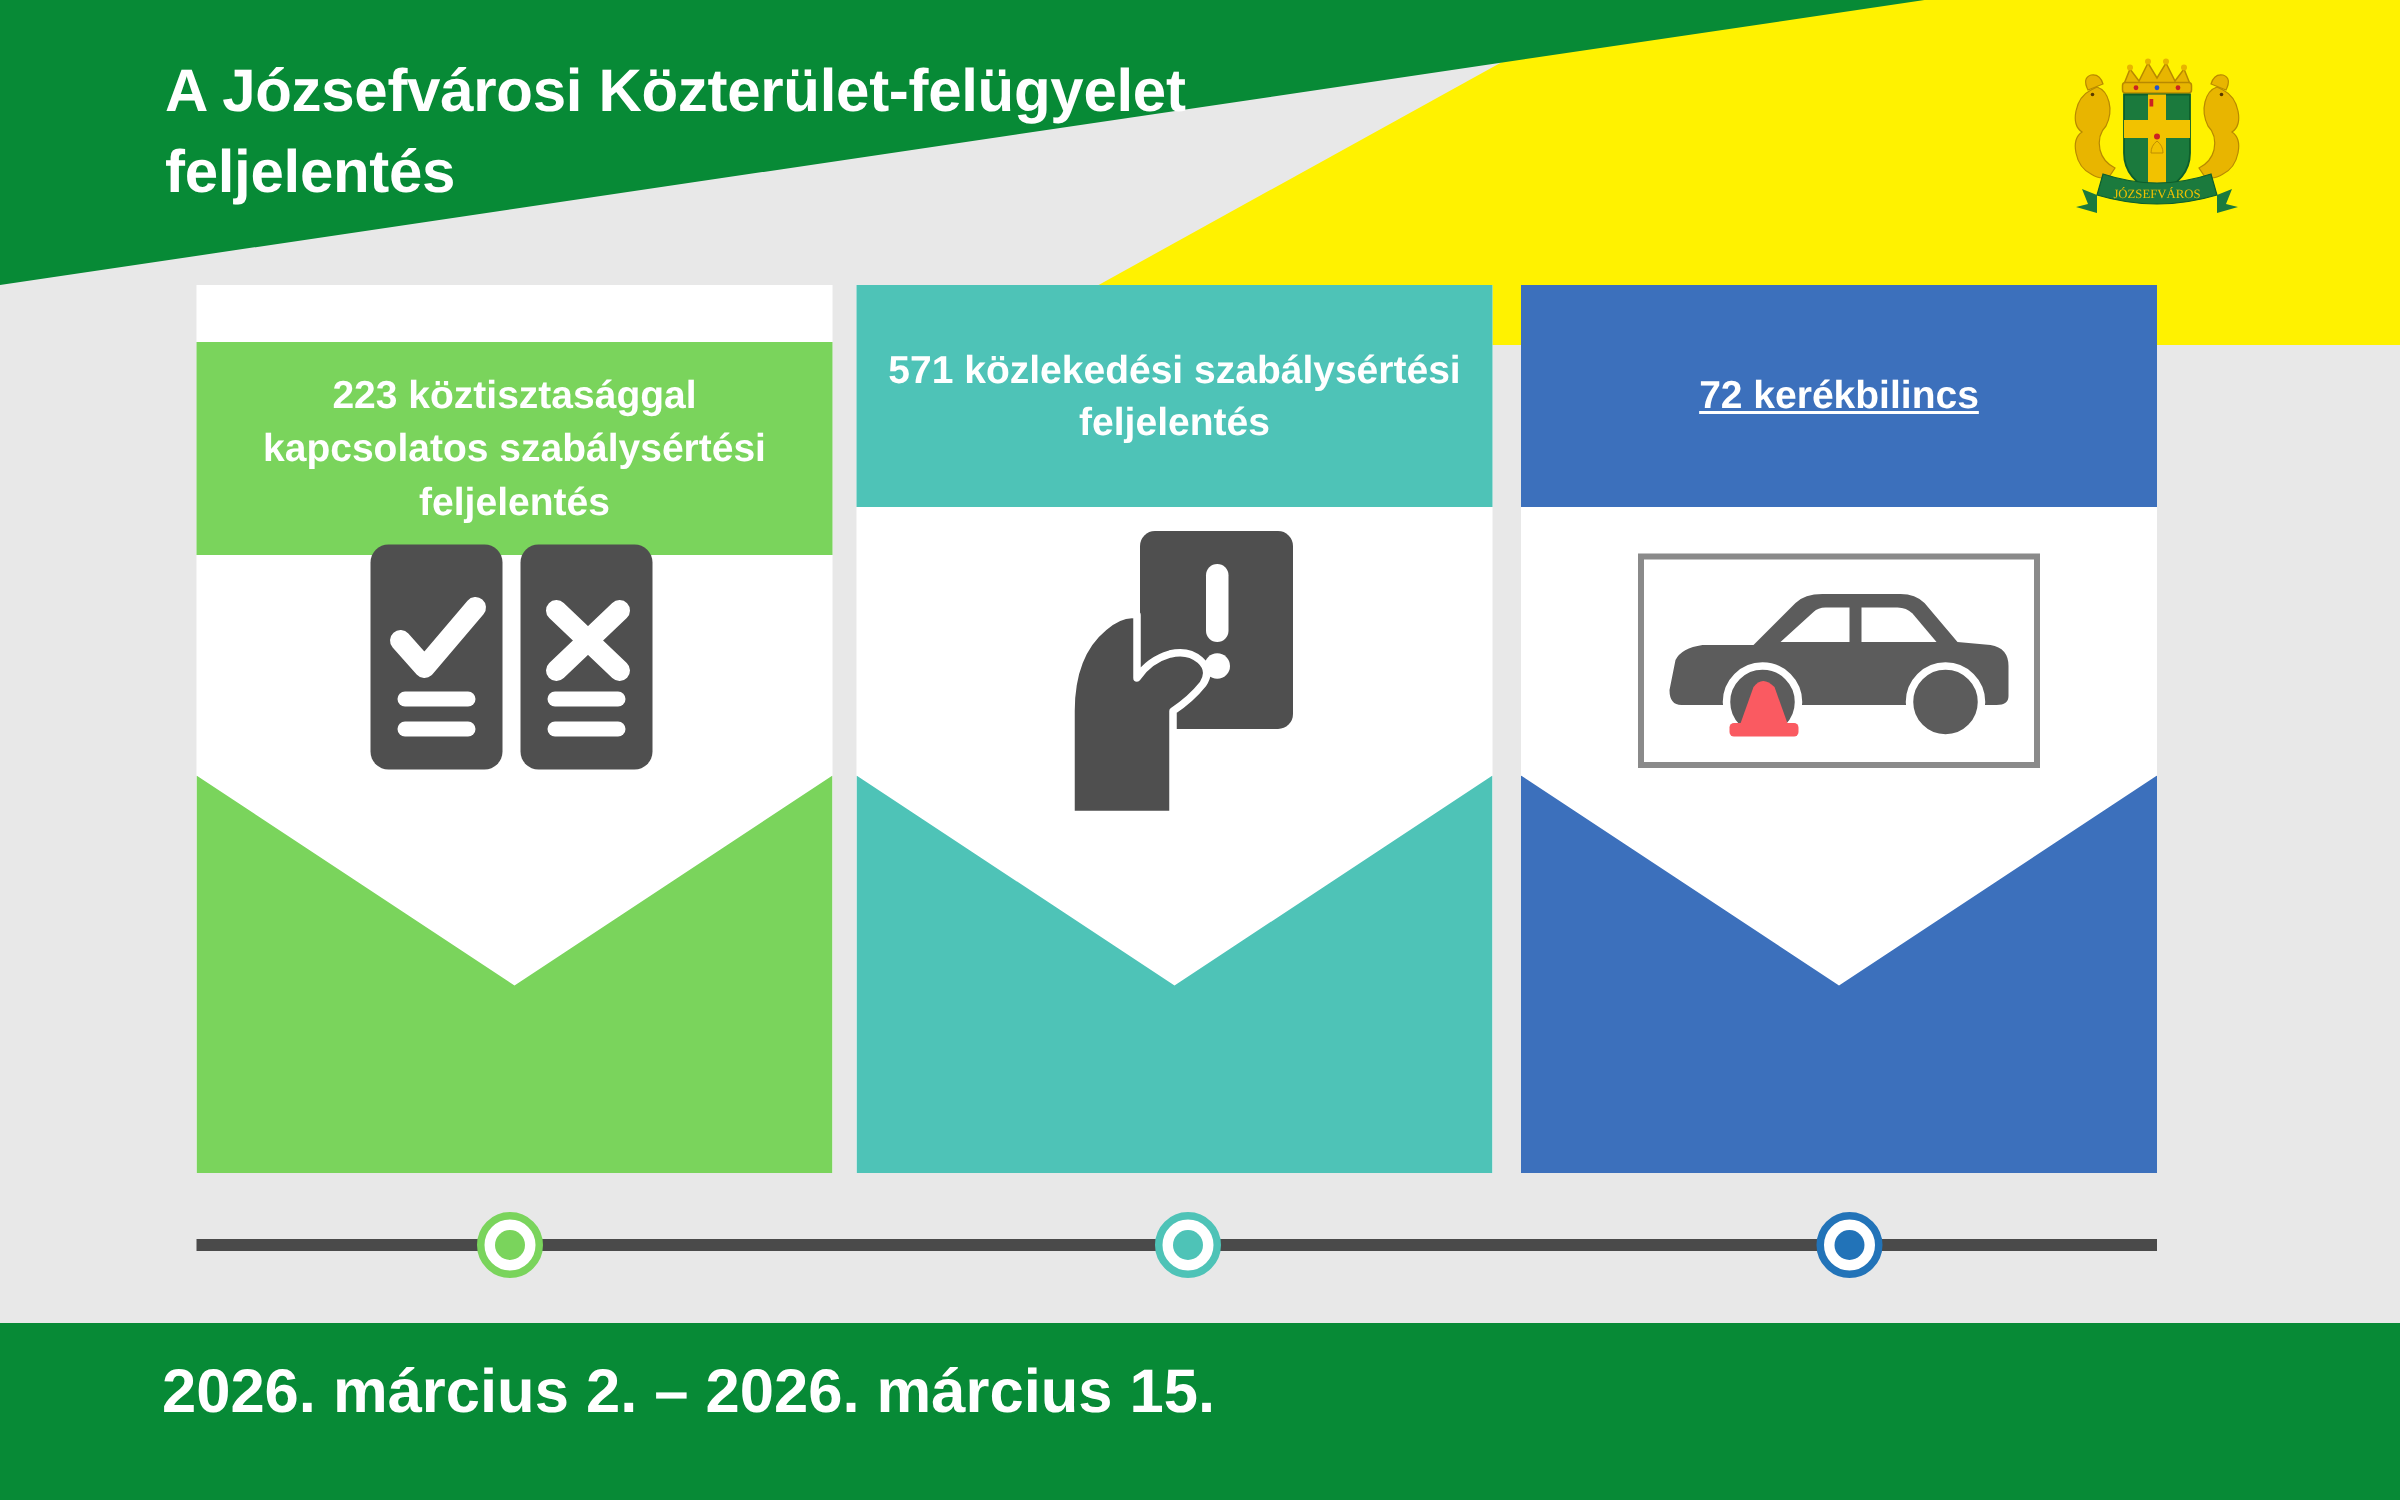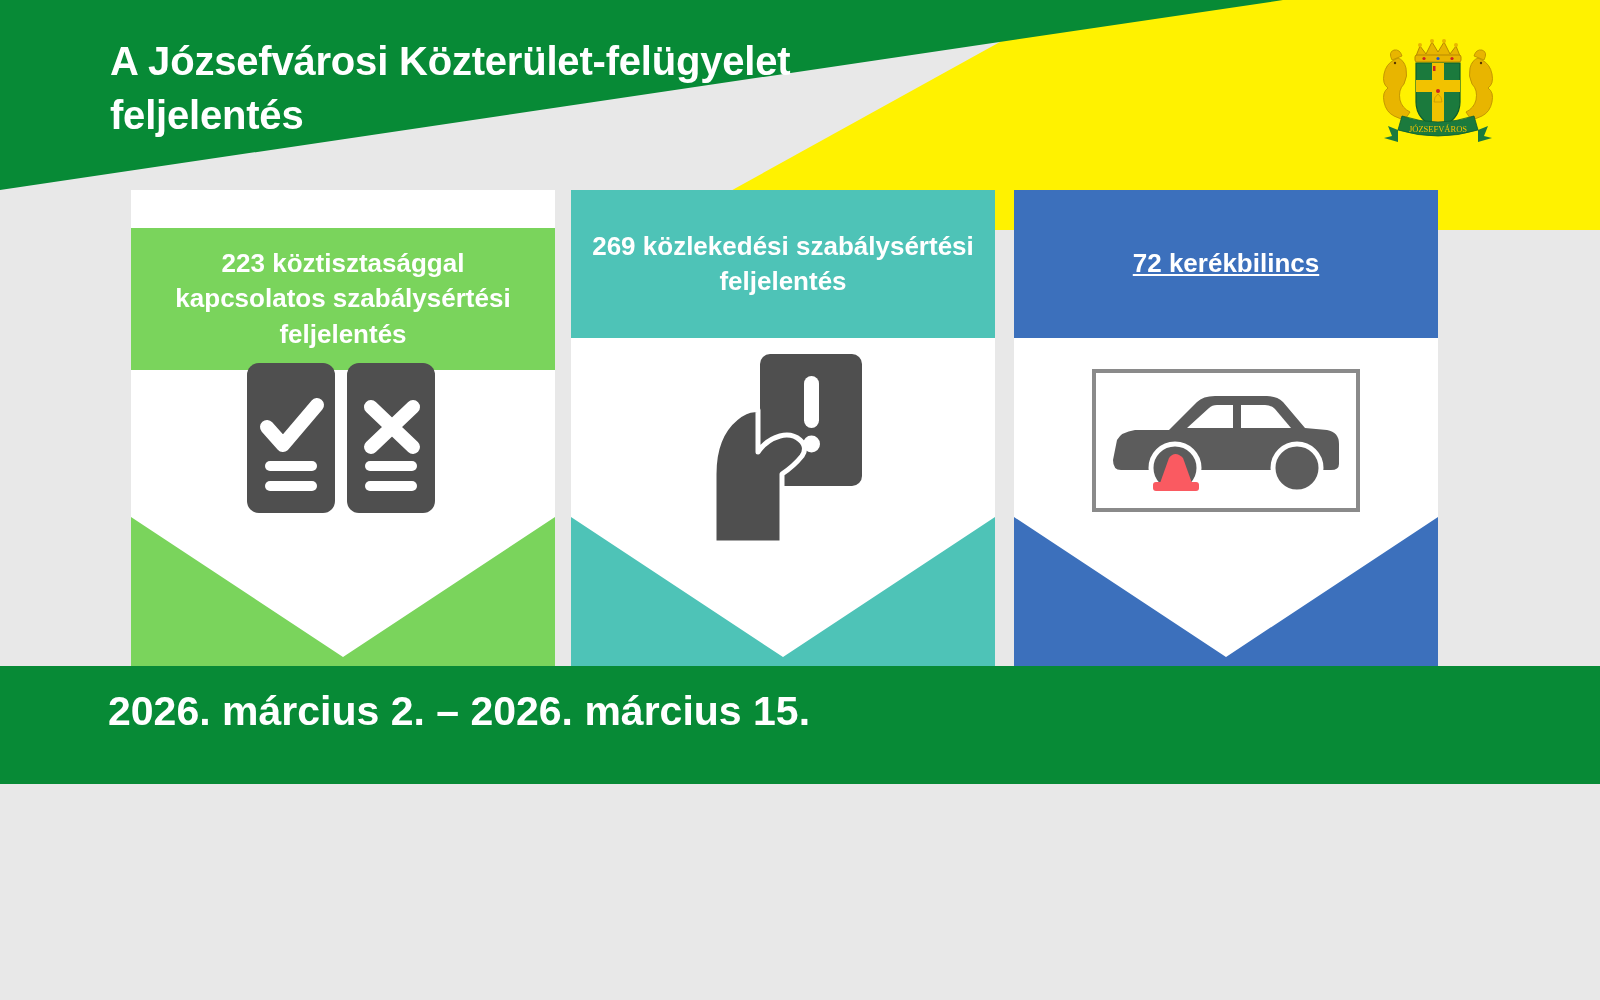--- a/index.html
+++ b/index.html
@@ -3,21 +3,21 @@
 <meta charset="utf-8">
 <style>
   html,body{margin:0;padding:0;}
   body{
     width:1600px;height:1000px;
     background:#e8e8e8;
     font-family:"Liberation Sans", sans-serif;
     overflow:hidden;
     position:relative;
   }
-  .stage{position:absolute;inset:0;width:1600px;height:784px;overflow:hidden;}
+  .stage{position:absolute;inset:0;width:1600px;height:1000px;overflow:hidden;}
 
   
   .header-bg{position:absolute;left:0;top:0;width:1600px;height:230px;z-index:1;}
   .header-title{
     position:absolute;left:110px;top:34px;z-index:4;
     color:#ffffff;font-size:40px;font-weight:bold;line-height:1.35;
     letter-spacing:-0.2px;max-width:980px;
   }
   .crest{position:absolute;left:1358px;top:30px;width:160px;height:120px;z-index:5;}
 
@@ -143,21 +143,21 @@
         <rect x="122" y="120" width="52" height="10" rx="5" fill="#ffffff"></rect>
       </svg>
     </div>
 
     <svg class="card-foot" viewBox="0 0 424 265" preserveAspectRatio="none">
       <polygon points="0,0 212,140 424,0 424,265 0,265" fill="#7ad45c"></polygon>
     </svg>
   </div>
 
   <div class="card card-2">
-    <div class="card-head" style="background:#4ec3b7;">269 közlekedési szabálysértési feljelentés</div>
+    <div class="card-head" style="background:#4ec3b7;">571 közlekedési szabálysértési feljelentés</div>
 
     <div class="card-icon">
       <svg width="175" height="200" viewBox="0 0 175 200">
 
         <rect x="64" y="6" width="102" height="132" rx="10" fill="#4f4f4f"></rect>
         <rect x="108" y="28" width="15" height="52" rx="7.5" fill="#ffffff"></rect>
         <circle cx="115.5" cy="96" r="8.5" fill="#ffffff"></circle>
 
         <path d="M18 195 L18 126 Q18 88 40 70 Q52 60 62 62 L62 104
                  Q70 92 84 88 Q96 85 104 92 Q112 99 106 108

